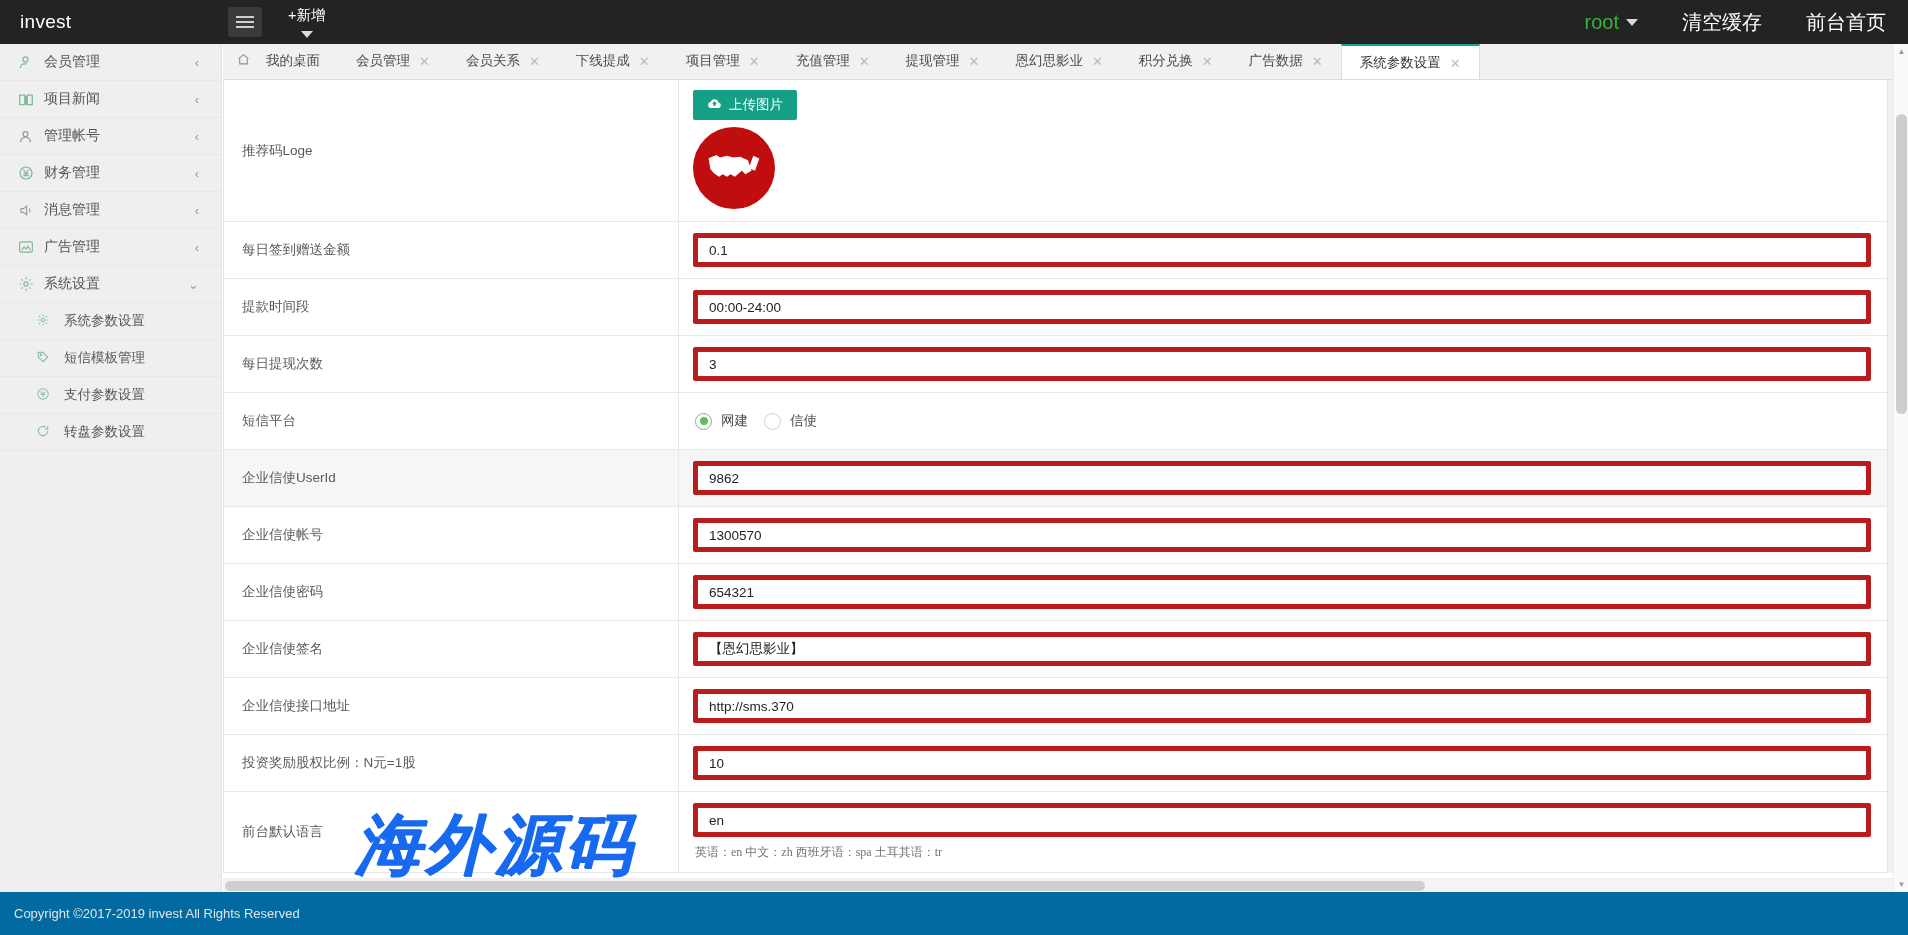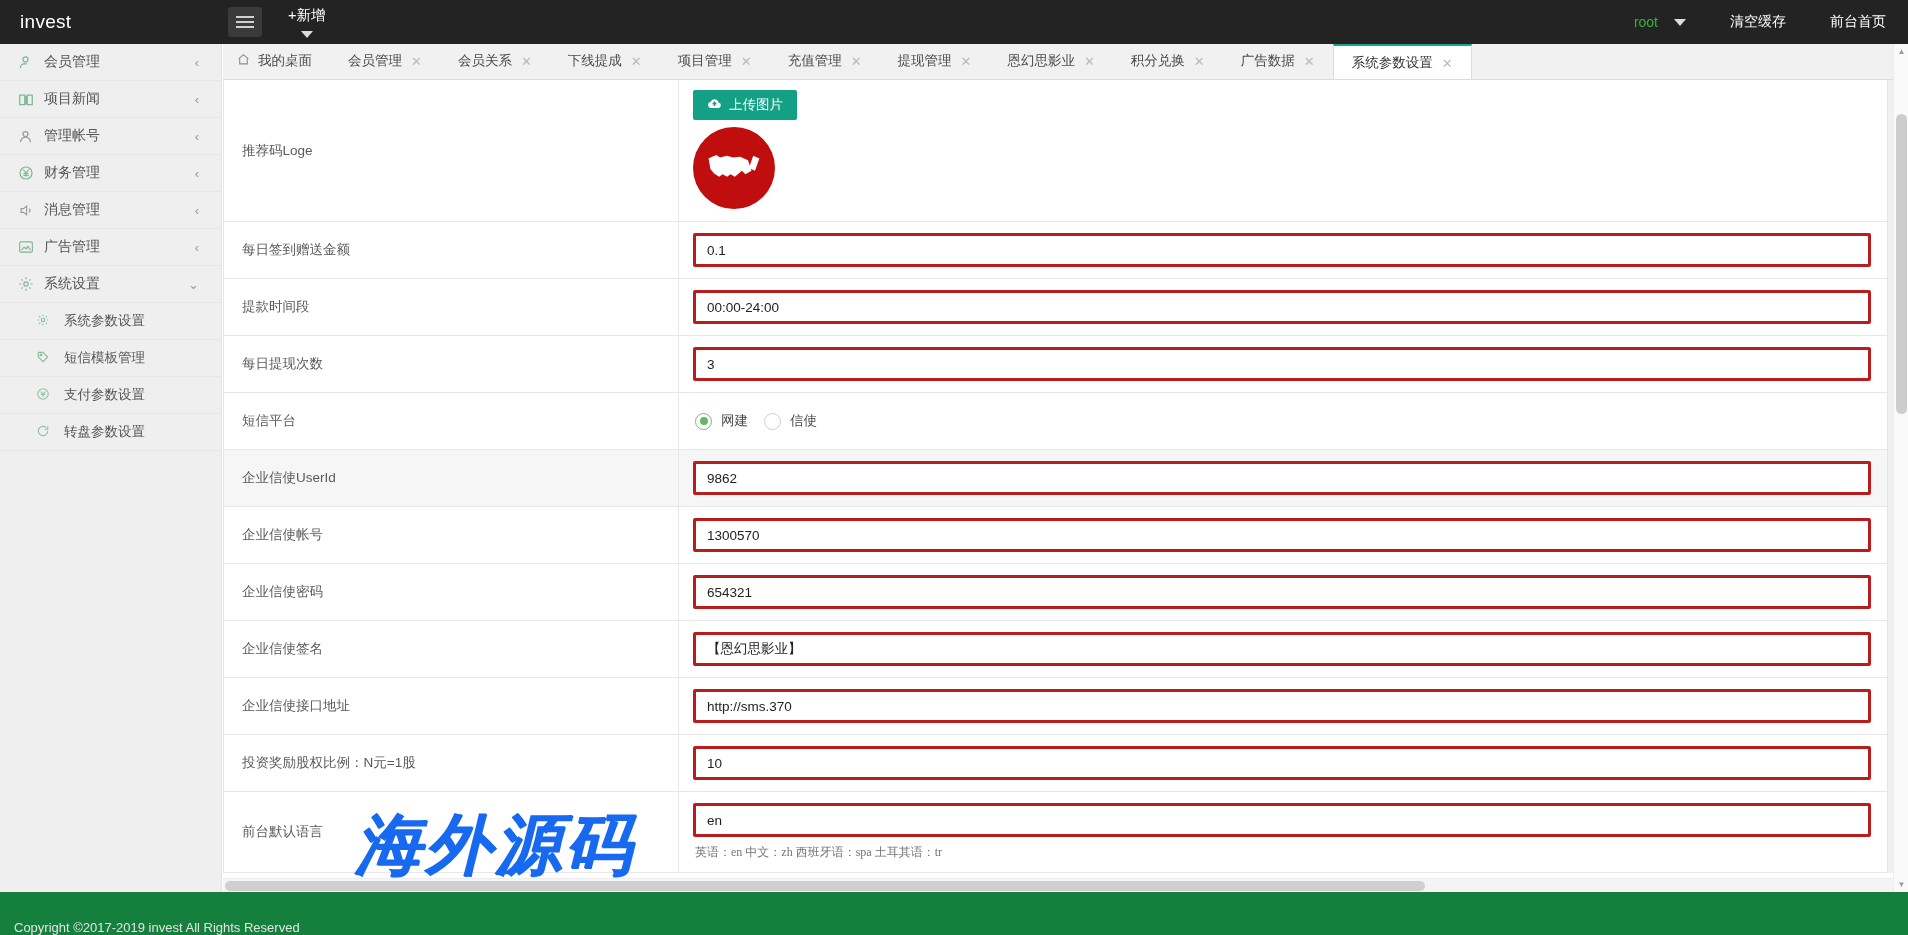--- a/index.html
+++ b/index.html
@@ -34,21 +34,21 @@
     color: #fff; font-size: 14.5px; cursor: pointer; flex-direction: column;
   }
   .caret-down {
     width: 0; height: 0; border-left: 6px solid transparent;
     border-right: 6px solid transparent; border-top: 7px solid #dcdcdc;
   }
   .topright {
     position: absolute; right: 0; top: 0; height: 44px;
     display: flex; align-items: center; gap: 0;
   }
-  .topright .item { color: #fff; font-size: 14px; padding: 0 22px; cursor: pointer; display:flex; align-items:center; gap:16px;}
+  .topright .item { color: #fff; font-size: 20px; padding: 0 22px; cursor: pointer; display:flex; align-items:center; gap:7px;}
   .topright .user { color: #35b33a; }
 
   
   .sidebar {
     position: absolute; left: 0; top: 44px; width: 222px; height: 848px;
     background: #efefef; border-right: 1px solid #e2e2e2; overflow: hidden;
   }
   .menu-item {
     height: 37px; display: flex; align-items: center;
     padding-left: 18px; border-bottom: 1px solid #e6e6e6;
@@ -68,21 +68,21 @@
     position: absolute; left: 223px; top: 44px; width: 1685px; height: 36px;
     background: #f1f1f1; border-bottom: 1px solid #dcdcdc;
     display: flex; align-items: flex-end; overflow: hidden;
   }
   .tab {
     height: 36px; display: flex; align-items: center; gap: 9px;
     padding: 0 18px; font-size: 13.5px; color: #4b4b4b; cursor: pointer;
     background: transparent; white-space: nowrap;
   }
   .tab .tab-x { color: #b9b9b9; font-size: 13px; }
-  .tab.home { padding-left: 14px; gap: 8px; }
+  .tab.home { padding-left: 14px; gap: 16px; }
   .tab .home-ico { color: #8d8d8d; font-size: 13px; }
   .tab.active {
     background: #fff; color: #333; border-top: 2px solid #18a689;
     border-left: 1px solid #dcdcdc; border-right: 1px solid #dcdcdc;
     height: 36px; margin-bottom: -1px; position: relative; z-index: 2;
   }
 
   
   .content {
     position: absolute; left: 223px; top: 80px; width: 1685px; height: 793px;
@@ -94,21 +94,21 @@
   }
   .frow { display: flex; border-bottom: 1px solid #e8e8e8; min-height: 57px; }
   .frow.zebra { background: #f6f6f6; }
   .flabel {
     width: 455px; min-width: 455px; display: flex; align-items: center;
     padding-left: 18px; color: #5a5a5a; font-size: 13.5px;
     border-right: 1px solid #e8e8e8;
   }
   .fctrl { flex: 1; display: flex; flex-direction: column; justify-content: center; padding: 11px 16px 11px 14px; }
   .inp {
-    width: 100%; height: 34px; border: 3px solid #b91c1c; border-radius: 2px;
+    width: 100%; height: 34px; border: 5px solid #b91c1c; border-radius: 2px;
     padding: 0 11px; font-size: 13.5px; color: #222;
     font-family: "Liberation Sans", "DejaVu Sans", sans-serif; background: #fff;
     outline: none;
   }
   .helptext { font-size: 12px; color: #737373; margin-top: 7px; padding-left: 2px; font-family: Liberation Serif, serif; }
 
   .uploadrow { min-height: 133px; }
   .uploadcell { padding: 10px 16px 12px 14px; display: flex; align-items: flex-start; }
   .upbtn {
     background: #14a085; color: #fff; border: none; border-radius: 2px;
@@ -131,21 +131,21 @@
   .watermark {
     position: absolute; left: 355px; top: 800px; z-index: 30;
     font-family: "DejaVu Serif", serif; font-size: 66px; font-weight: bold;
     font-style: italic; color: #1769f0; letter-spacing: 4px;
     text-shadow: 1px 1px 0 #1769f0; pointer-events: none; white-space: nowrap;
   }
 
   
   .footer {
     position: absolute; left: 0; bottom: 0; width: 1908px; height: 43px;
-    background: #15803d; display: flex; align-items: flex-end; padding-left: 14px;
+    background: #0369a1; display: flex; align-items: center; padding-left: 14px;
     color: #e3e3e3; font-size: 13px; z-index: 40;
   }
 
   
   .vscroll {
     position: absolute; right: 0; top: 44px; width: 15px; height: 848px;
     background: #fafafa; border-left: 1px solid #ededed; z-index: 35;
   }
   .vscroll .thumb {
     position: absolute; left: 2px; top: 70px; width: 11px; height: 300px;

